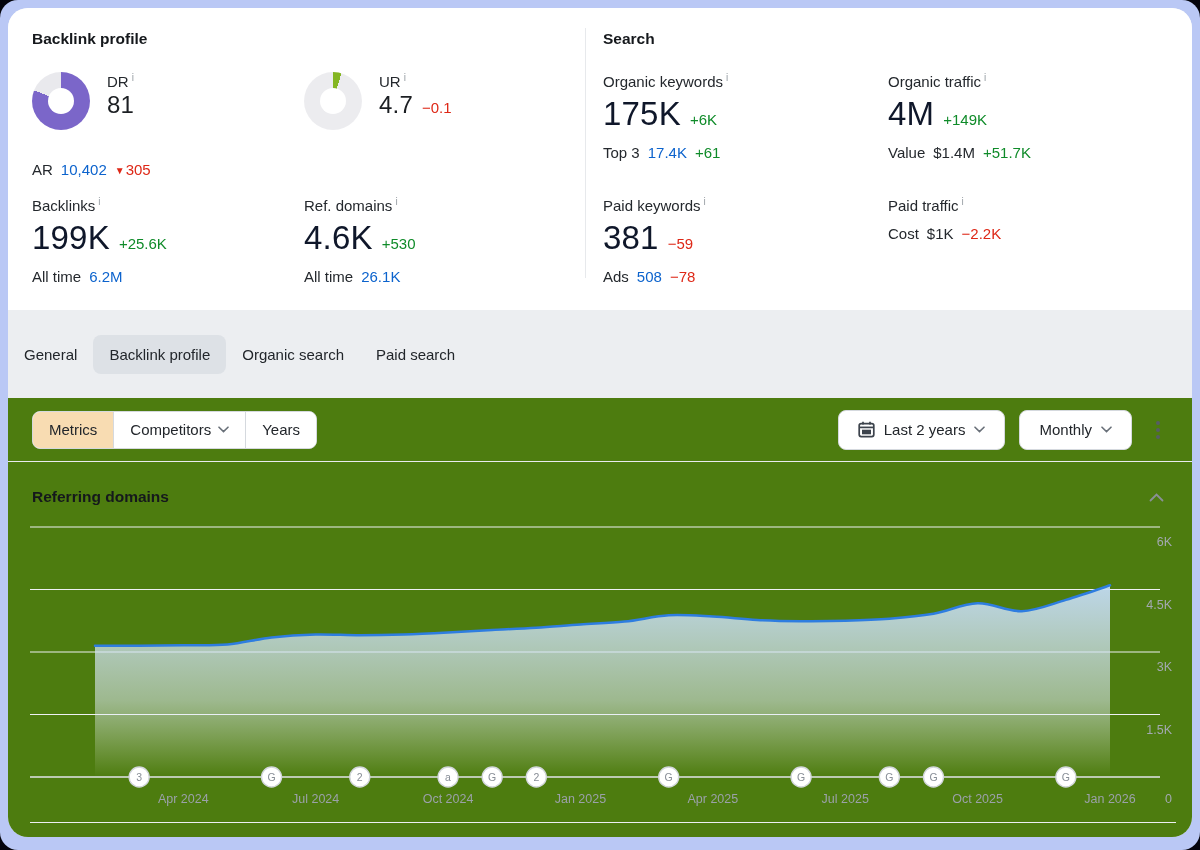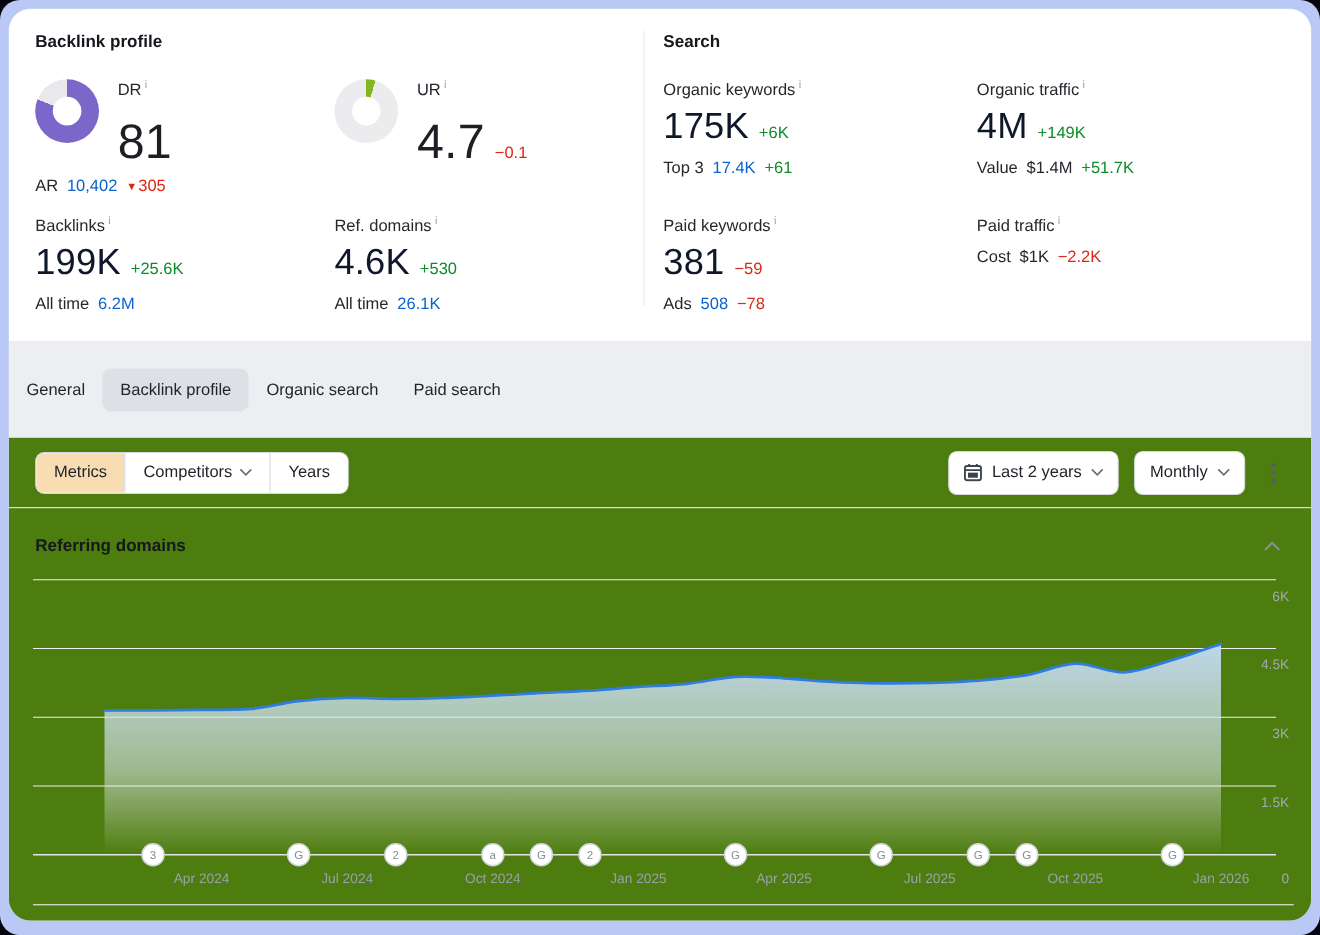--- a/index.html
+++ b/index.html
@@ -11,21 +11,21 @@
   
   .card-top{position:absolute;left:0;top:0;width:100%;height:302px;background:#fff;}
   .section-title{position:absolute;font-size:15.5px;font-weight:bold;color:#15181c;}
   .vdivider{position:absolute;left:577px;top:20px;width:1px;height:250px;background:#e7e9ec;}
 
   .metric{position:absolute;width:260px;}
   .metric .label{font-size:15px;color:#24282d;white-space:nowrap;}
   sup.info{font-size:10px;color:#9aa0a6;margin-left:3px;cursor:pointer;}
   .valrow{display:flex;align-items:baseline;gap:9px;margin-top:5px;white-space:nowrap;}
   .bigval{font-size:33px;color:#0f172a;letter-spacing:.2px;}
-  .bigval.dark{color:#1c1f23;font-size:44px;margin-top:14px;}
+  .bigval.dark{color:#1c1f23;font-size:24px;}
   .delta{font-size:15px;}
   .delta.pos{color:#0f8b29;}
   .delta.neg{color:#de2817;}
   .subrow{margin-top:11px;font-size:15px;color:#24282d;display:flex;gap:8px;white-space:nowrap;align-items:baseline;}
   .subrow .linkval{color:#0c63cd;cursor:pointer;}
   .subrow .plainval{color:#24282d;}
   .tri{font-size:10px;color:#de2817;margin-right:1px;position:relative;top:-1px;}
   .tri::before{content:"▼";}
 
   .gaugeblock{position:absolute;display:flex;align-items:flex-start;gap:17px;}
@@ -40,21 +40,21 @@
   .tab.active{background:#dde1e6;}
 
   
   .card-bottom{position:absolute;left:0;top:390px;right:0;bottom:0;background:#4d7c0f;}
   .controls{height:64px;display:flex;align-items:center;padding:0 22px 0 24px;border-bottom:1px solid #e8eaed;box-sizing:border-box;}
   .seg{display:flex;border:1px solid #d5d9de;border-radius:8px;overflow:hidden;height:36px;background:#fff;}
   .seg-item{display:flex;align-items:center;gap:7px;padding:0 16px;font-size:15px;color:#22262b;cursor:pointer;border-left:1px solid #d5d9de;background:#fff;}
   .seg-item:first-child{border-left:none;}
   .seg-item.active{background:#f8dcb2;}
   .ctrl-right{margin-left:auto;display:flex;align-items:center;gap:14px;}
-  .btn{height:40px;border:1px solid #d5d9de;border-radius:8px;background:#fff;display:flex;align-items:center;gap:9px;padding:0 13px;font-size:15px;color:#22262b;cursor:pointer;box-sizing:border-box;}
+  .btn{height:40px;border:1px solid #d5d9de;border-radius:8px;background:#fff;display:flex;align-items:center;gap:9px;padding:0 19px;font-size:15px;color:#22262b;cursor:pointer;box-sizing:border-box;}
   .chev{flex:0 0 auto;}
   .kebab{display:flex;flex-direction:column;gap:3px;padding:6px 10px;cursor:pointer;}
   .kebab i{width:4px;height:4px;border-radius:50%;background:#565d66;display:block;}
 
   .chart-head{display:flex;align-items:center;justify-content:space-between;padding:24px 26px 0 24px;}
   .chart-title{font-size:15.5px;font-weight:bold;color:#15181c;}
   .collapse{cursor:pointer;padding:2px;}
   #chart-svg{position:absolute;left:18px;top:114px;}
   .bottom-line{position:absolute;left:22px;right:16px;top:424px;height:1px;background:#edeff1;}
 </style>

